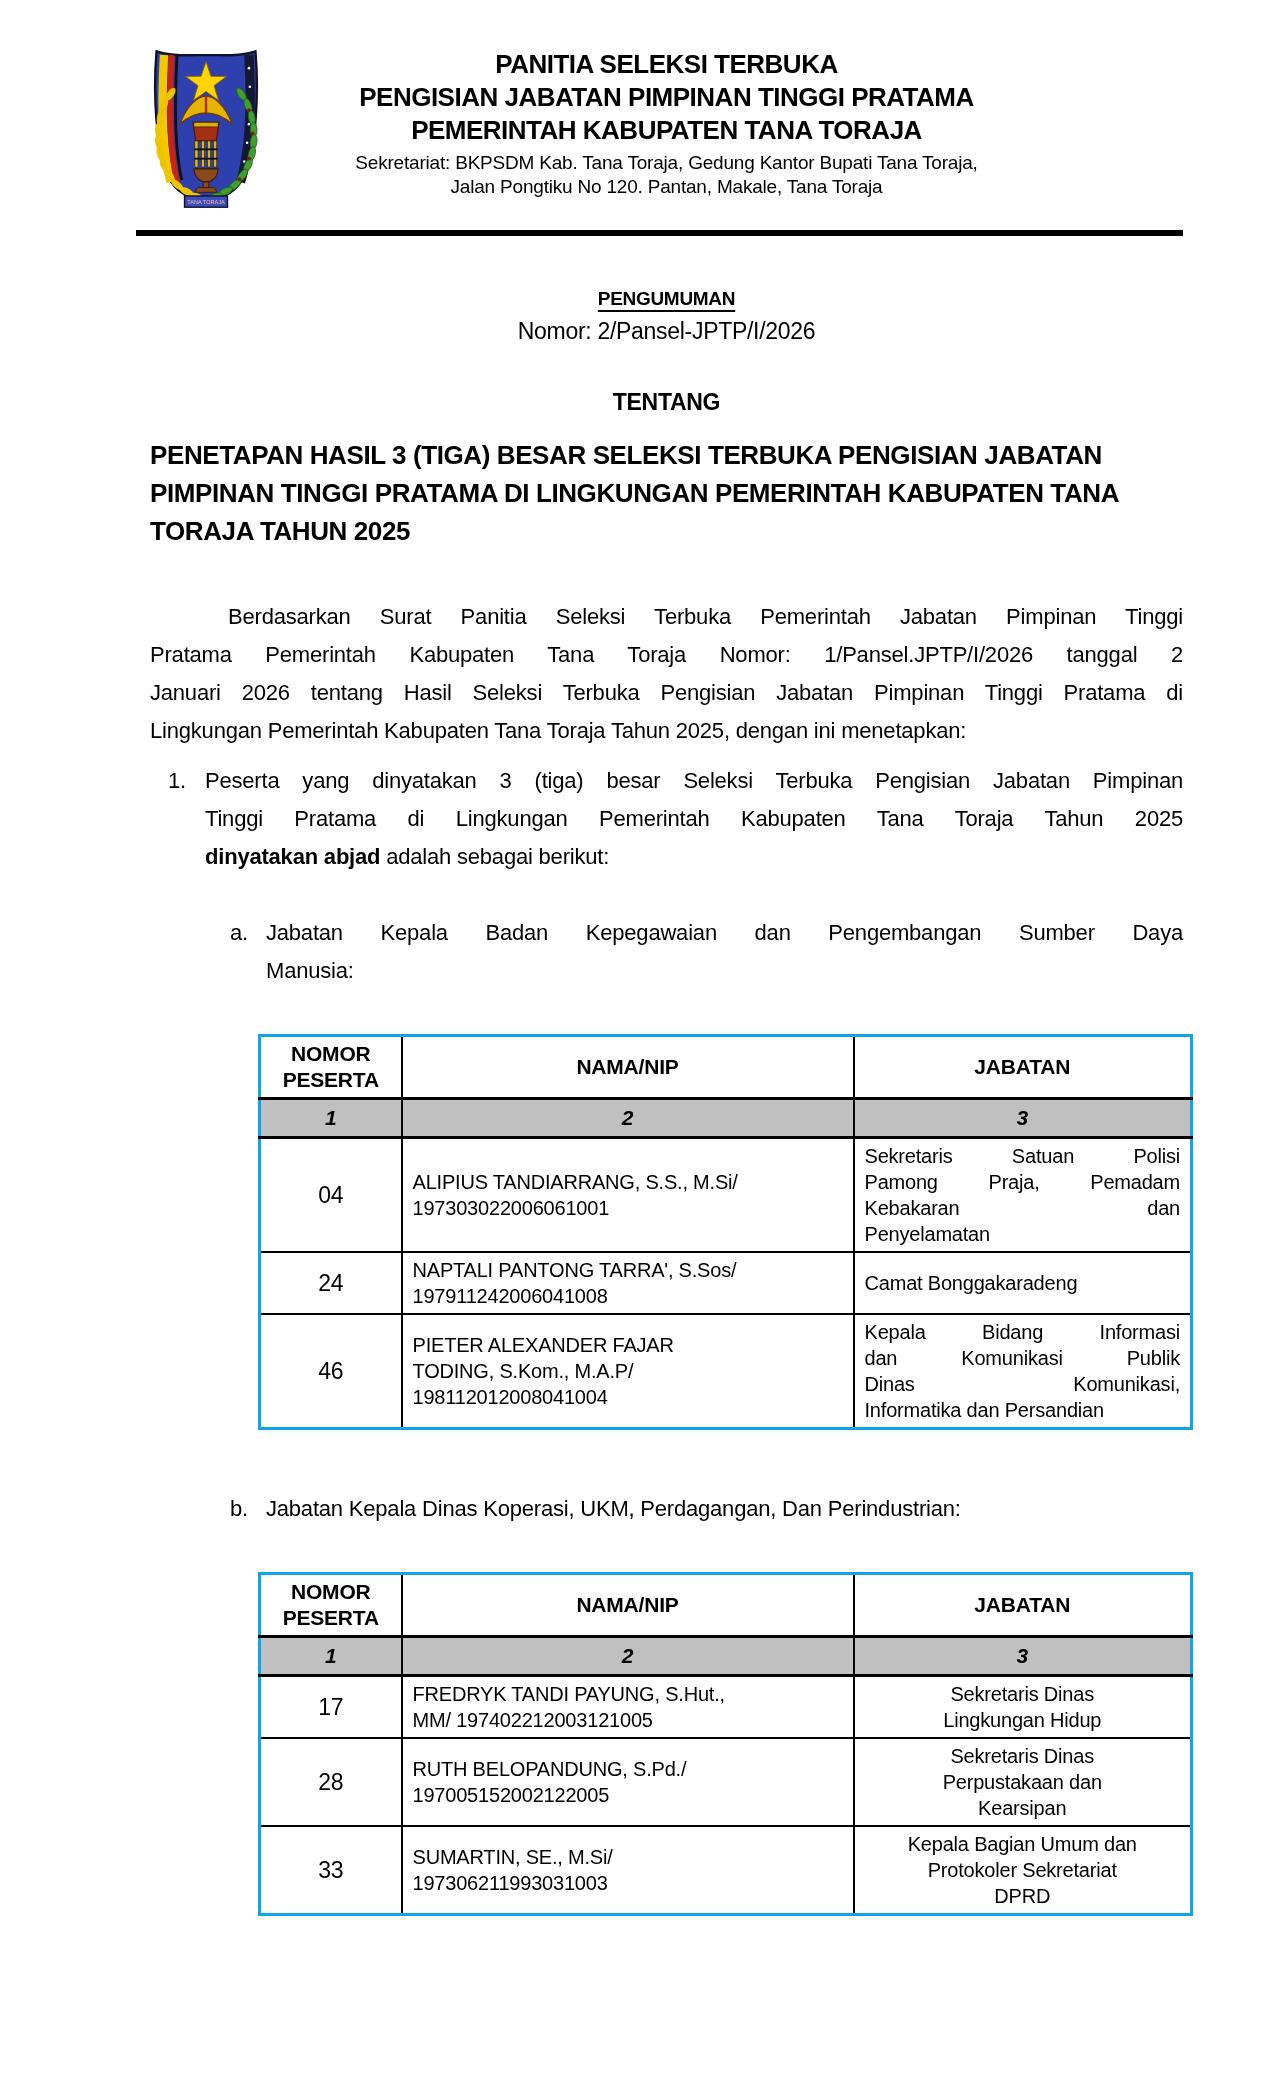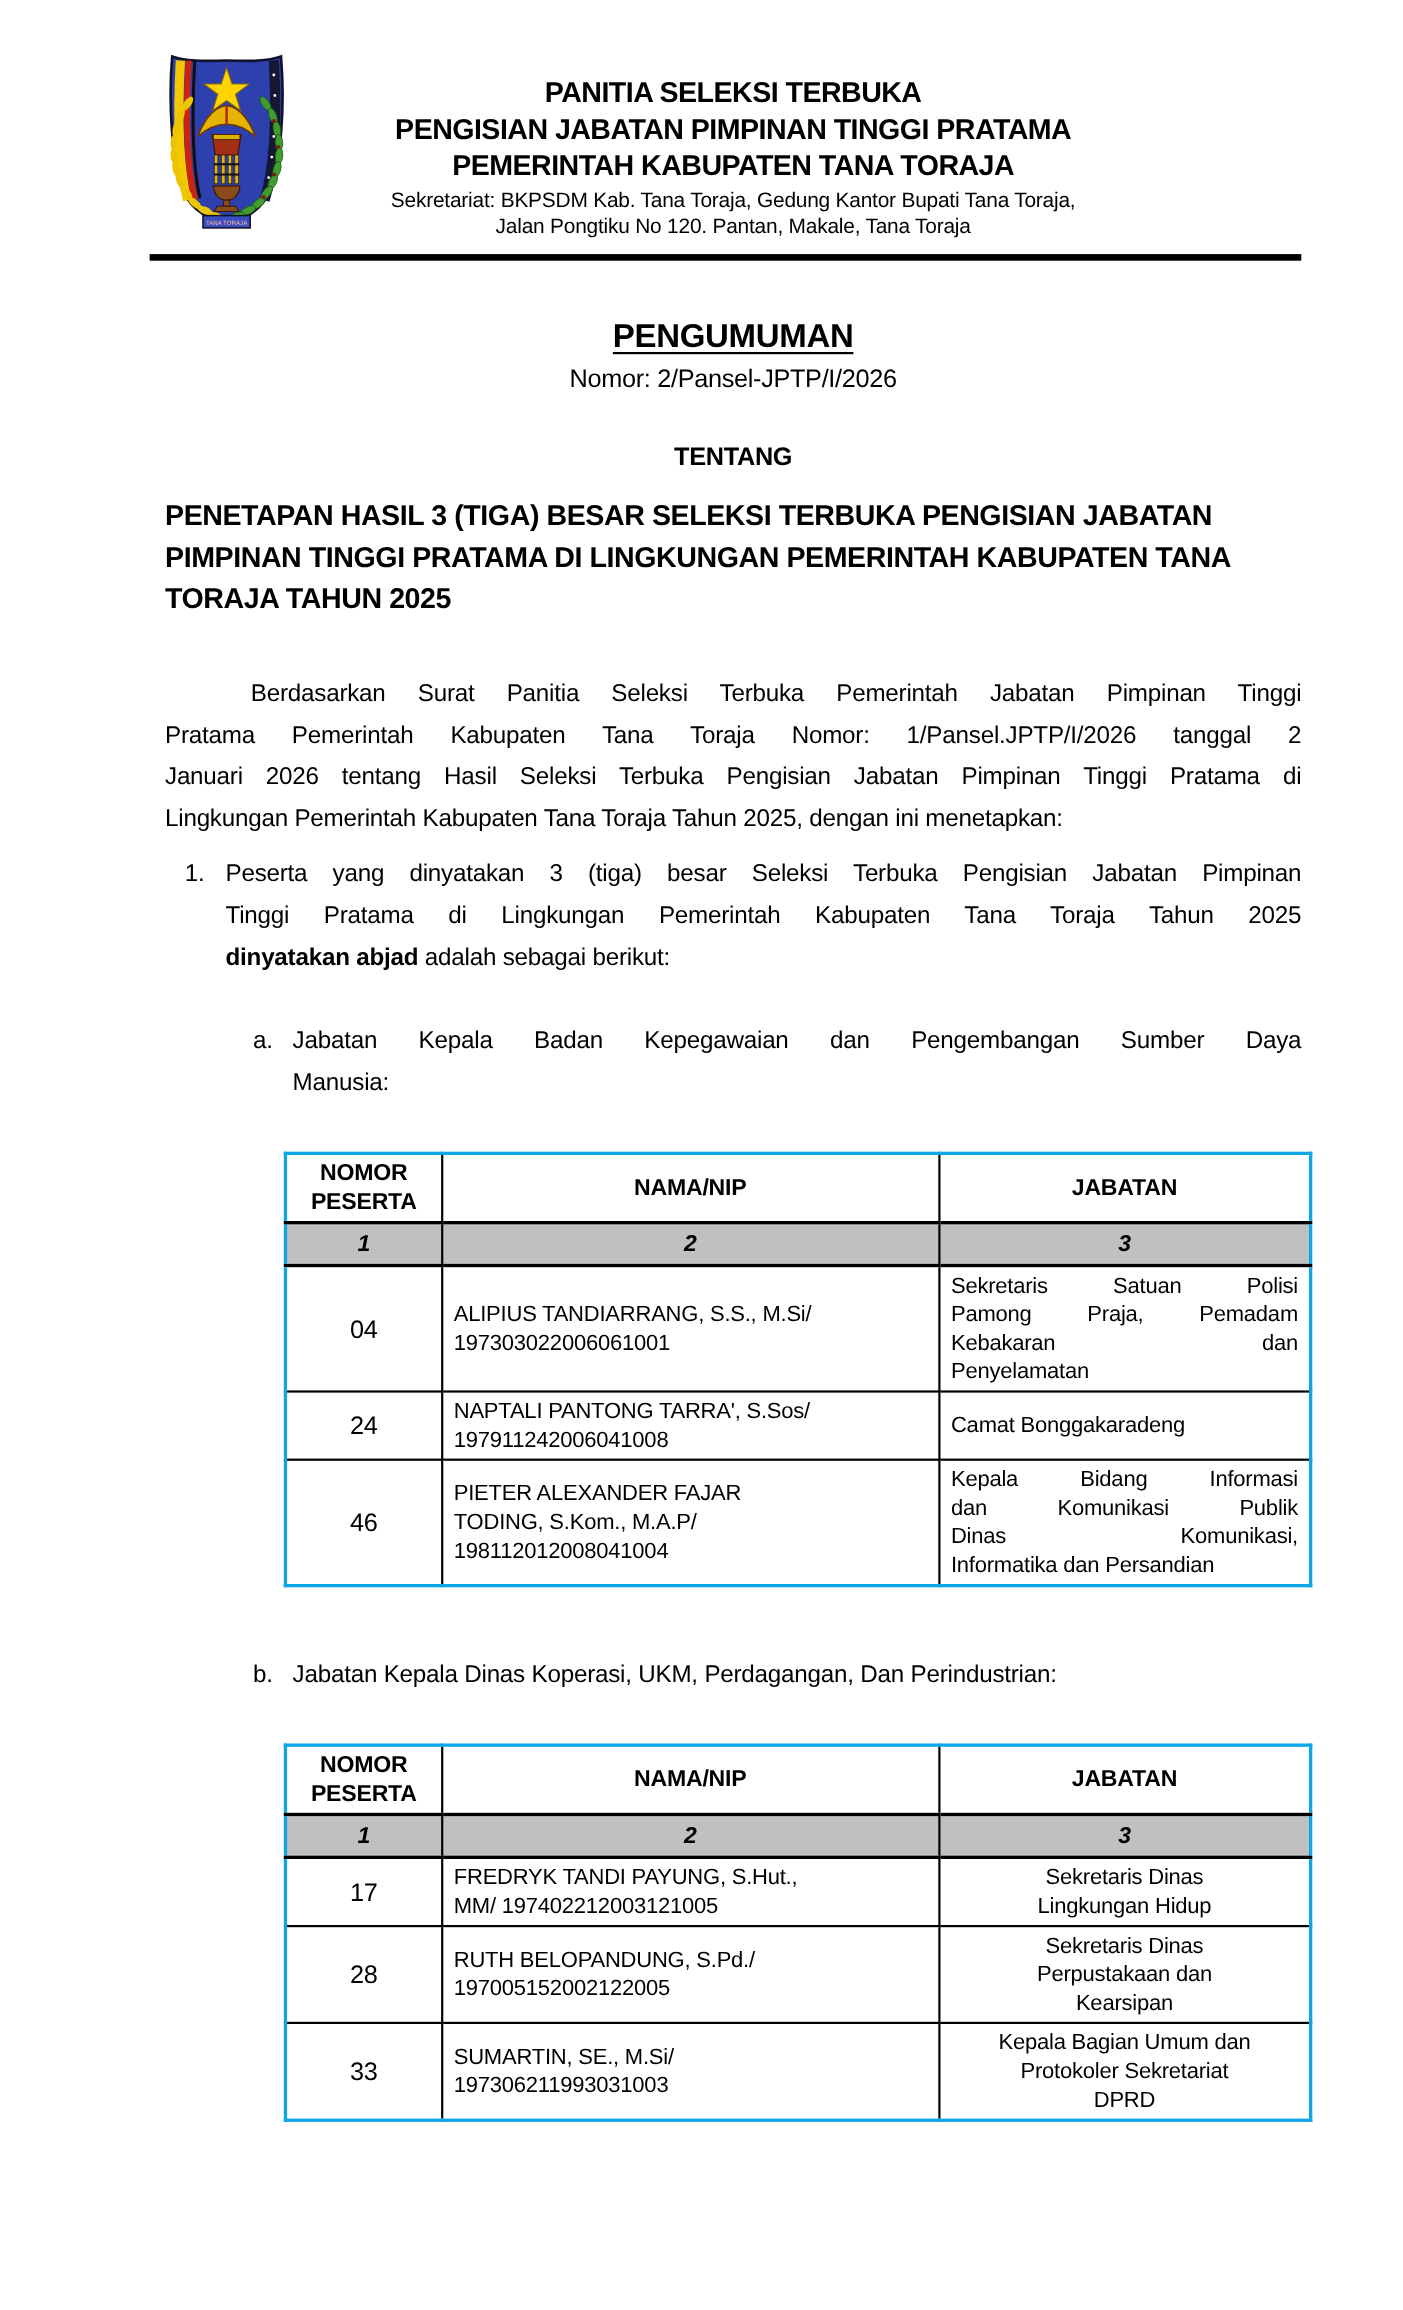--- a/index.html
+++ b/index.html
@@ -5,30 +5,30 @@
   html,body{margin:0;padding:0;background:#ffffff;}
   body{
     width:1275px;height:2100px;overflow:hidden;
     font-family:"Liberation Sans","DejaVu Sans",sans-serif;
     color:#000;
     -webkit-font-smoothing:antialiased;
   }
   .page{padding:38px 92px 0 150px;box-sizing:border-box;}
 
   
-  .letterhead{display:flex;align-items:flex-end;}
+  .letterhead{display:flex;align-items:flex-start;}
   .logo-box{width:140px;flex:none;margin-left:-14px;}
   .lh-text{flex:1;text-align:center;padding-right:126px;padding-top:10px;}
   .lh-bold{font-weight:bold;font-size:26px;line-height:33px;letter-spacing:-0.5px;}
   .lh-addr{font-size:19px;line-height:24px;letter-spacing:-0.2px;}
   .lh-addr.first{margin-top:4px;}
   .rule{height:6px;background:#000;margin-top:12px;margin-left:-14px;}
 
   
-  .pengumuman{margin-top:52px;text-align:center;font-size:30px;font-weight:bold;
+  .pengumuman{margin-top:52px;text-align:center;font-size:19px;font-weight:bold;
     text-decoration:underline;text-decoration-thickness:2px;text-underline-offset:5px;letter-spacing:-0.3px;}
   .nomor{margin-top:8px;text-align:center;font-size:23px;letter-spacing:-0.3px;}
   .tentang{margin-top:44px;text-align:center;font-size:23px;font-weight:bold;letter-spacing:-0.3px;}
   .subject{margin-top:20px;text-align:left;font-weight:bold;font-size:26px;line-height:38px;letter-spacing:-0.4px;}
 
   
   .para{margin-top:48px;font-size:22px;line-height:38px;letter-spacing:-0.2px;}
   .para .ln{text-align:justify;}
   .para .ln.just{text-align-last:justify;}
   .para .ln.indent{text-indent:78px;}

